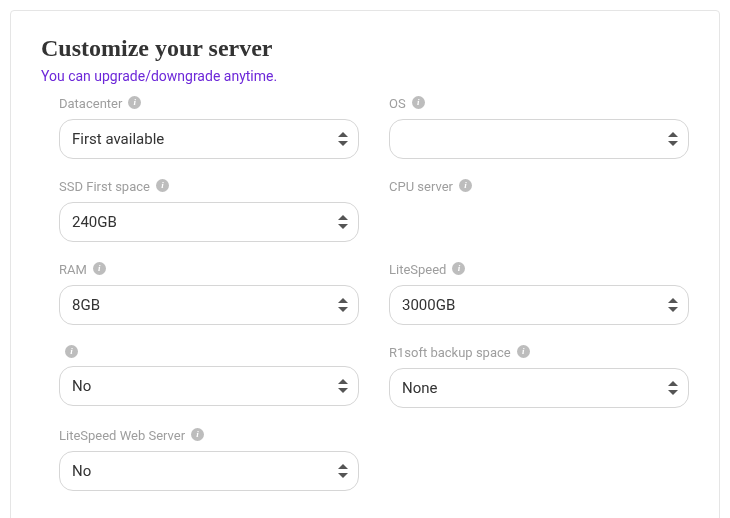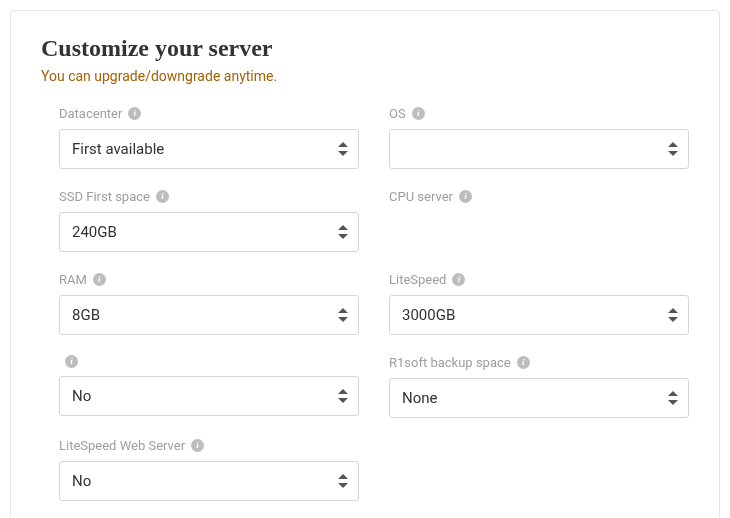--- a/index.html
+++ b/index.html
@@ -16,34 +16,34 @@
   }
   .title {
     font-size: 24px;
     font-weight: 700;
     color: #333;
     margin-bottom: 6px;
     font-family: Liberation Serif, serif;
   }
   .subtitle {
     font-size: 14px;
-    color: #a16207;
-    margin-bottom: 22px;
+    color: #6d28d9;
+    margin-bottom: 12px;
   }
   .grid {
     display: grid;
     grid-template-columns: 1fr 1fr;
     column-gap: 30px;
     row-gap: 20px;
     padding-left: 18px;
   }
   .field {}
   .label-row {
     display: flex;
-    align-items: center;
+    align-items: flex-start;
     margin-bottom: 8px;
   }
   .label {
     font-size: 13px;
     color: #9e9e9e;
     font-weight: 400;
   }
   .info-icon {
     display: inline-flex;
     align-items: center;
@@ -58,21 +58,21 @@
     font-style: italic;
     font-family: Georgia, serif;
     margin-left: 6px;
     line-height: 1;
   }
   .select {
     position: relative;
     width: 100%;
     height: 40px;
     border: 1px solid #d6d6d6;
-    border-radius: 3px;
+    border-radius: 14px;
     background: #fff;
     display: flex;
     align-items: center;
     padding: 0 36px 0 12px;
     cursor: pointer;
   }
   .select-value {
     font-size: 15px;
     color: #333;
     white-space: nowrap;

